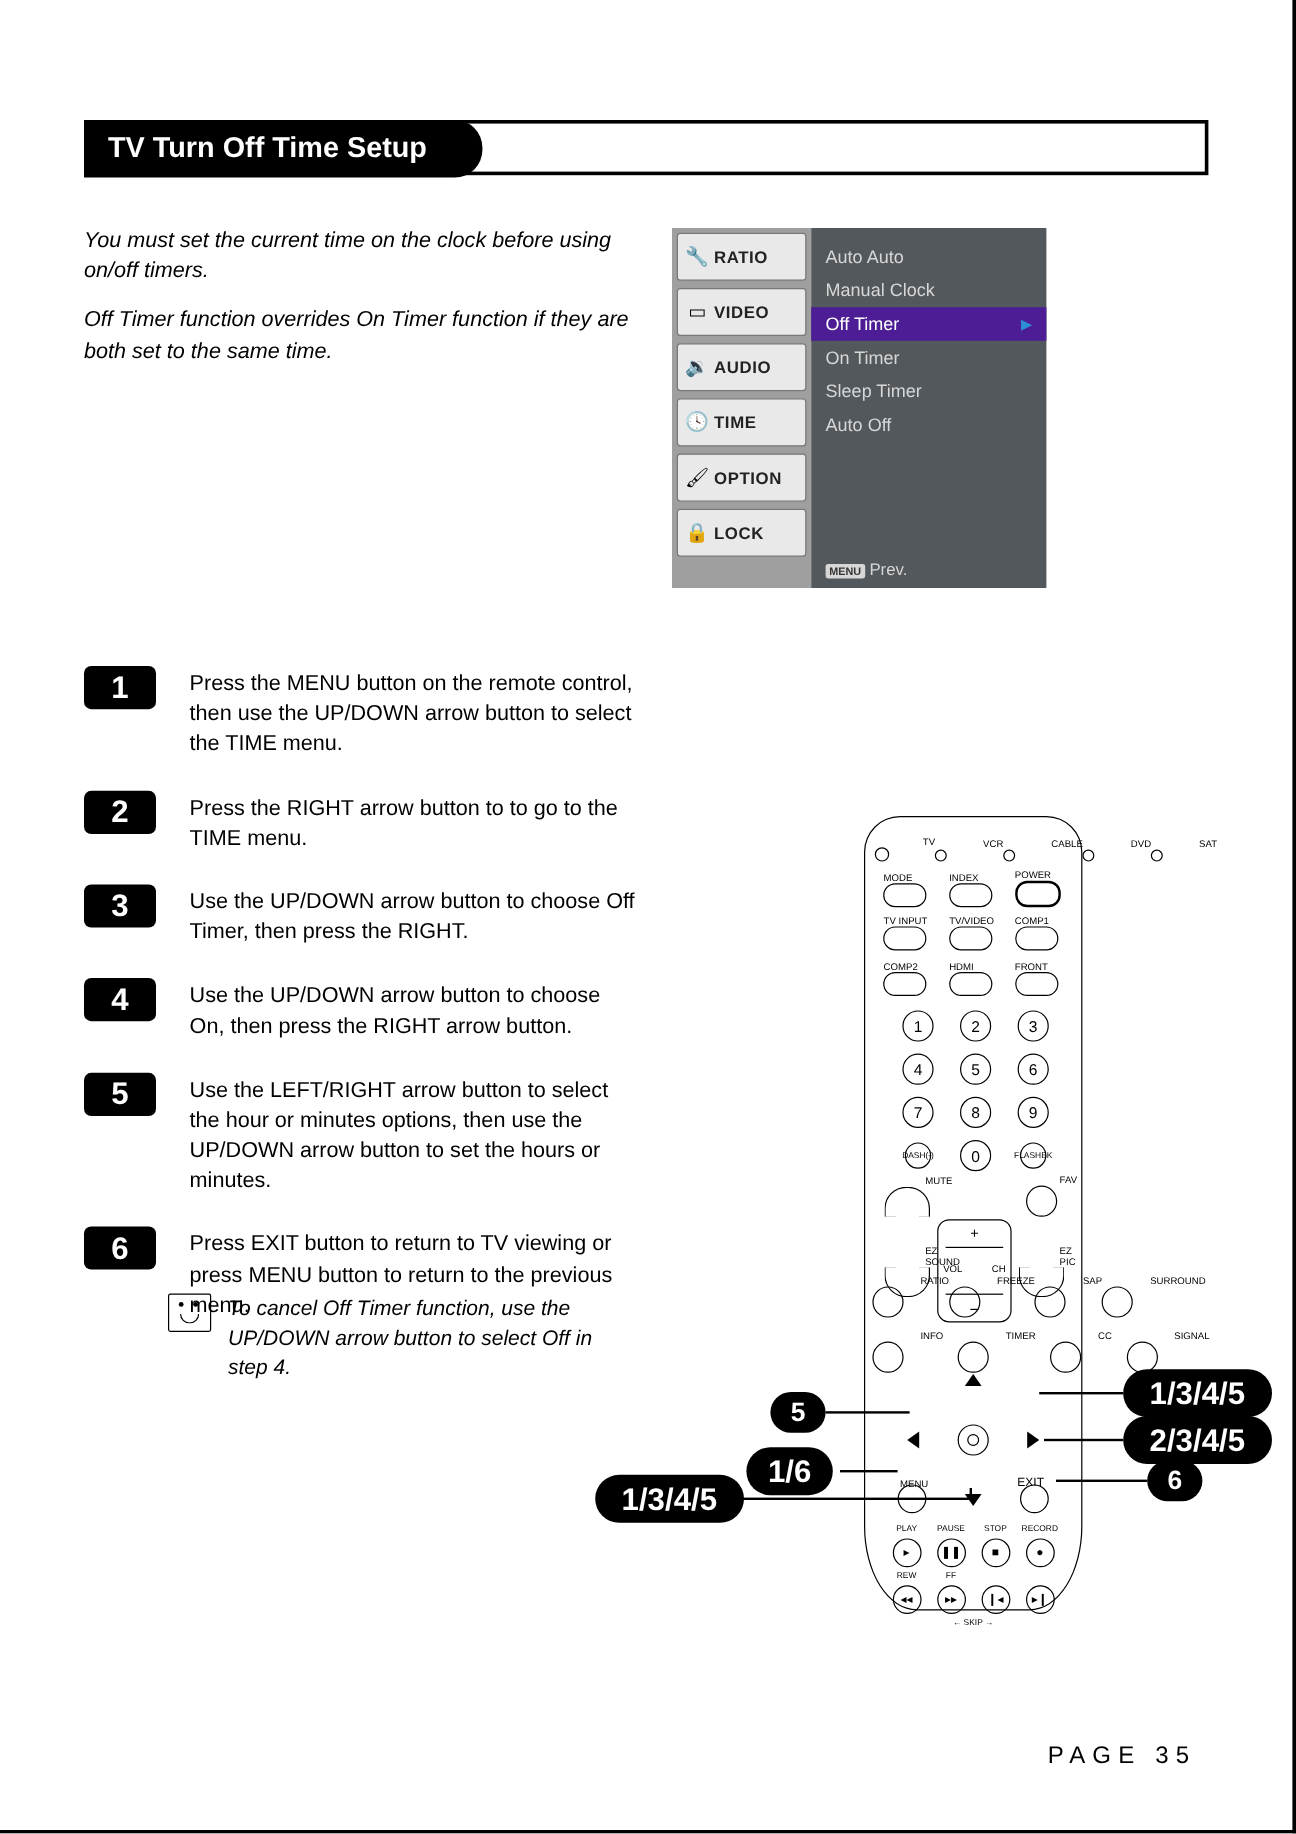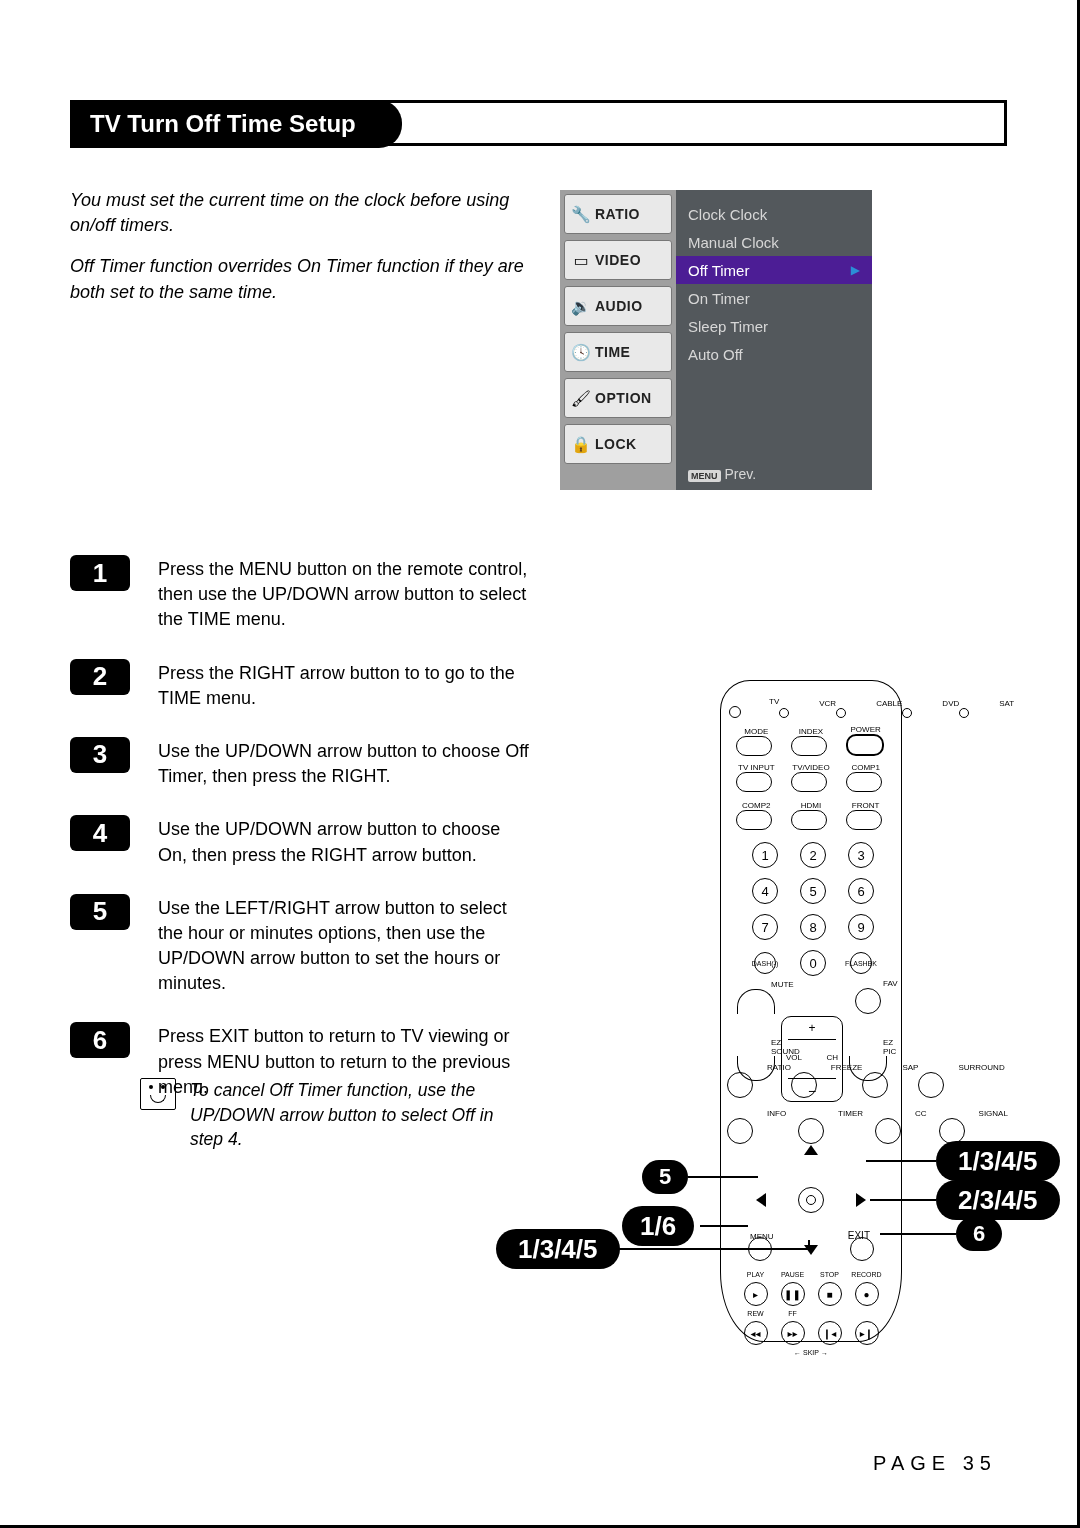--- a/index.html
+++ b/index.html
@@ -246,21 +246,21 @@
     font-family: Arial, sans-serif;
   }
   .r-row {
     position: absolute;
     left: 0; right: 0;
     display: flex;
     justify-content: space-around;
     align-items: flex-end;
     padding: 0 8px;
   }
-  .r-lbl { font-size: 8px; text-align: center; width: 40px; }
+  .r-lbl { font-size: 8px; width: 40px; }
   .r-slbl { font-size: 8px; text-align: center; margin-left: 40px; }
 
   .led-row { top: 16px; }
   .led { width: 8px; height: 8px; border: 1px solid #000; border-radius: 50%; }
   .led.big { width: 10px; height: 10px; }
 
   .btn-row1 { top: 44px; }
   .obtn {
     width: 34px; height: 18px;
     border: 1.3px solid #000;
@@ -471,21 +471,21 @@
         <span class="ic">🖌</span>
         <span class="lbl">OPTION</span>
       </div>
       <div class="osd-tab">
         <span class="ic">🔒</span>
         <span class="lbl">LOCK</span>
       </div>
     </div>
     <div class="osd-mid">
       <div class="row">
-          <span>Clock Clock</span>
+          <span>Auto Auto</span>
         </div>
       <div class="row">
           <span>Manual Clock</span>
         </div>
       <div class="row hl">
         <span>Off Timer</span>
         <span class="arrow">▶</span>
       </div>
       <div class="row">
           <span>On Timer</span>

